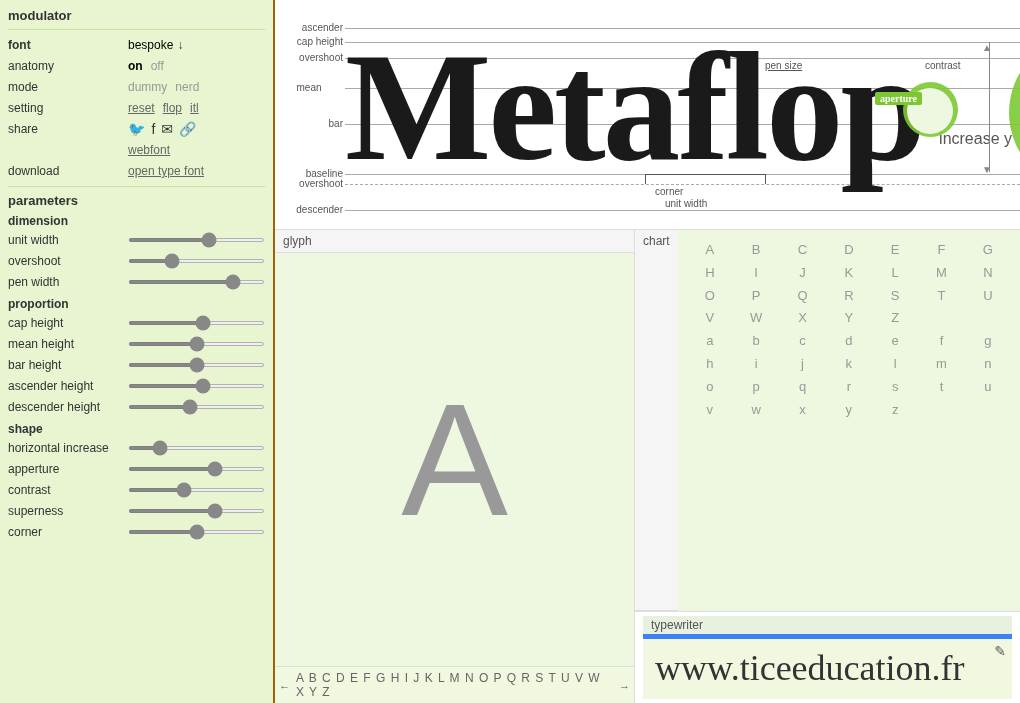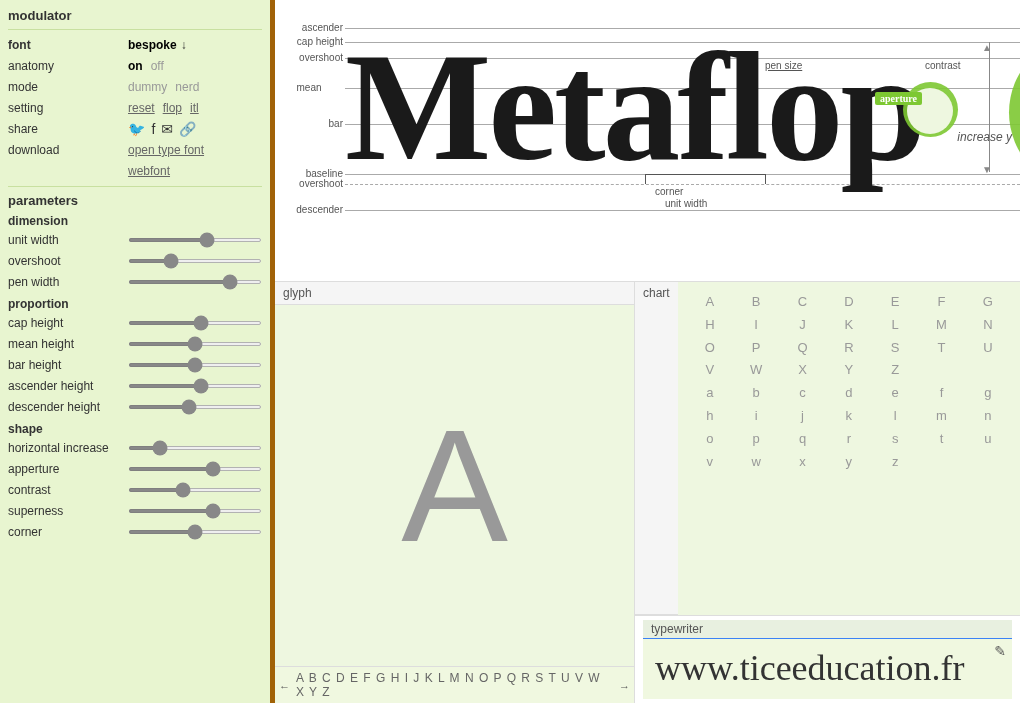--- a/index.html
+++ b/index.html
@@ -5,21 +5,21 @@
     * { box-sizing: border-box; margin: 0; padding: 0; }
     body { font-family: Arial, sans-serif; font-size: 12px; background: #fff; display: flex; width: 1020px; height: 703px; overflow: hidden; }
 
     
     #left-panel {
       width: 275px;
       min-width: 275px;
       background: #e8f5d0;
       padding: 8px;
       overflow-y: auto;
-      border-right: 5px solid #a16207;
+      border-right: 2px solid #a16207;
     }
 
     .section-title {
       font-weight: bold;
       font-size: 13px;
       margin-bottom: 4px;
       color: #333;
     }
 
     .subsection-title {
@@ -102,21 +102,21 @@
       display: flex;
       flex-direction: column;
       overflow: hidden;
     }
 
     
     #preview-area {
       position: relative;
       background: #fff;
       border-bottom: 1px solid #ddd;
-      height: 282px;
+      height: 230px;
       overflow: hidden;
     }
 
     .guide-line {
       position: absolute;
       left: 70px;
       right: 0;
       height: 1px;
       background: #aaa;
     }
@@ -236,21 +236,21 @@
   </style>
 </head>
 <body>
 
 <div id="left-panel">
   <div class="section-title">modulator</div>
   <hr class="divider">
 
   <div class="row">
     <span class="row-label" style="font-weight:bold">font</span>
-    <span class="row-value active" style="font-weight:bold">bespoke</span>
+    <span class="row-value active" style="font-weight:normal">bespoke</span>
     <span class="row-value">↓</span>
   </div>
 
   <div class="row">
     <span class="row-label">anatomy</span>
     <span class="row-value active">on</span>
     <span class="row-value inactive" style="margin-left:4px">off</span>
   </div>
 
   <div class="row">
@@ -270,26 +270,26 @@
     <span class="row-label">share</span>
     <div class="social-icons">
       <span class="social-icon">🐦</span>
       <span class="social-icon">f</span>
       <span class="social-icon">✉</span>
       <span class="social-icon">🔗</span>
     </div>
   </div>
 
   <div class="row">
+    <span class="row-label"></span>
+    <span class="row-value link">webfont</span>
+  </div>
+  <div class="row">
     <span class="row-label">download</span>
     <span class="row-value link">open type font</span>
-  </div>
-  <div class="row">
-    <span class="row-label"></span>
-    <span class="row-value link">webfont</span>
   </div>
 
   <hr class="divider">
 
   <div class="section-title">parameters</div>
   <div class="subsection-title">dimension</div>
 
   <div class="row">
     <span class="row-label">unit width</span>
     <div class="slider-container">
@@ -422,21 +422,21 @@
 
     <div style="position:absolute; left: 628px; top: 82px; width: 55px; height: 55px; background: #7dc832; border-radius: 50%; z-index: 3; opacity:0.9;"></div>
     <div style="position:absolute; left: 632px; top: 88px; width: 46px; height: 46px; background: #eef7e0; border-radius: 50%; z-index: 4;"></div>
     <span style="position:absolute; left: 600px; top: 92px; background: #7dc832; color: #fff; font-size: 10px; padding: 1px 5px; border-radius: 2px; z-index: 5; font-weight: bold; font-family: Liberation Serif, serif;">aperture</span>
 
     <div style="position:absolute; left: 734px; top: 35px; width: 155px; height: 155px; background: #7dc832; border-radius: 50%; z-index: 1; opacity:0.9;"></div>
 
     <span style="position:absolute; top: 60px; left: 490px; font-size: 10px; color: #555; text-decoration: underline;">pen size</span>
     <span style="position:absolute; top: 60px; left: 650px; font-size: 10px; color: #555;">contrast</span>
 
-    <span style="position:absolute; top: 130px; right: 8px; font-size: 12px; color: #555; font-style: italic;">increase y</span>
+    <span style="position:absolute; top: 130px; right: 8px; font-size: 16px; color: #555;">increase y</span>
 
     <span style="position:absolute; top: 186px; left: 380px; font-size: 10px; color: #555;">corner</span>
     <span style="position:absolute; top: 198px; left: 390px; font-size: 10px; color: #555;">unit width</span>
 
     <div style="position:absolute; top: 174px; left: 370px; width: 120px; height: 1px; background: #555;"></div>
     <div style="position:absolute; top: 174px; left: 370px; width: 1px; height: 10px; background: #555;"></div>
     <div style="position:absolute; top: 174px; left: 490px; width: 1px; height: 10px; background: #555;"></div>
 
     <div style="position:absolute; right: 30px; top: 42px; width: 1px; height: 130px; background: #888;"></div>
     <div style="position:absolute; right: 28px; top: 42px; font-size: 10px; color: #888;">▲</div>
@@ -517,21 +517,21 @@
               <div class="chart-cell">x</div>
               <div class="chart-cell">y</div>
               <div class="chart-cell">z</div>
               <div class="chart-cell"></div>
               <div class="chart-cell"></div>
             </div>
         </div>
       </div>
 
       <div id="typewriter-panel">
-        <div style="background:#e8f0e0; padding: 2px 8px; display:flex; align-items:center; gap: 4px; border-bottom: 1px solid #3b82f6;">
+        <div style="background:#e8f0e0; padding: 2px 8px; display:flex; align-items:center; gap: 4px; border-bottom: 5px solid #3b82f6;">
           <span style="font-size:12px; color:#555;">typewriter</span>
         </div>
         <div class="typewriter-content">
           <span style="font-size:36px; color:#333; font-weight:300; font-family: Georgia, serif;">www.ticeeducation.fr</span>
           <span class="edit-icon">✎</span>
         </div>
       </div>
 
     </div>
   </div>

